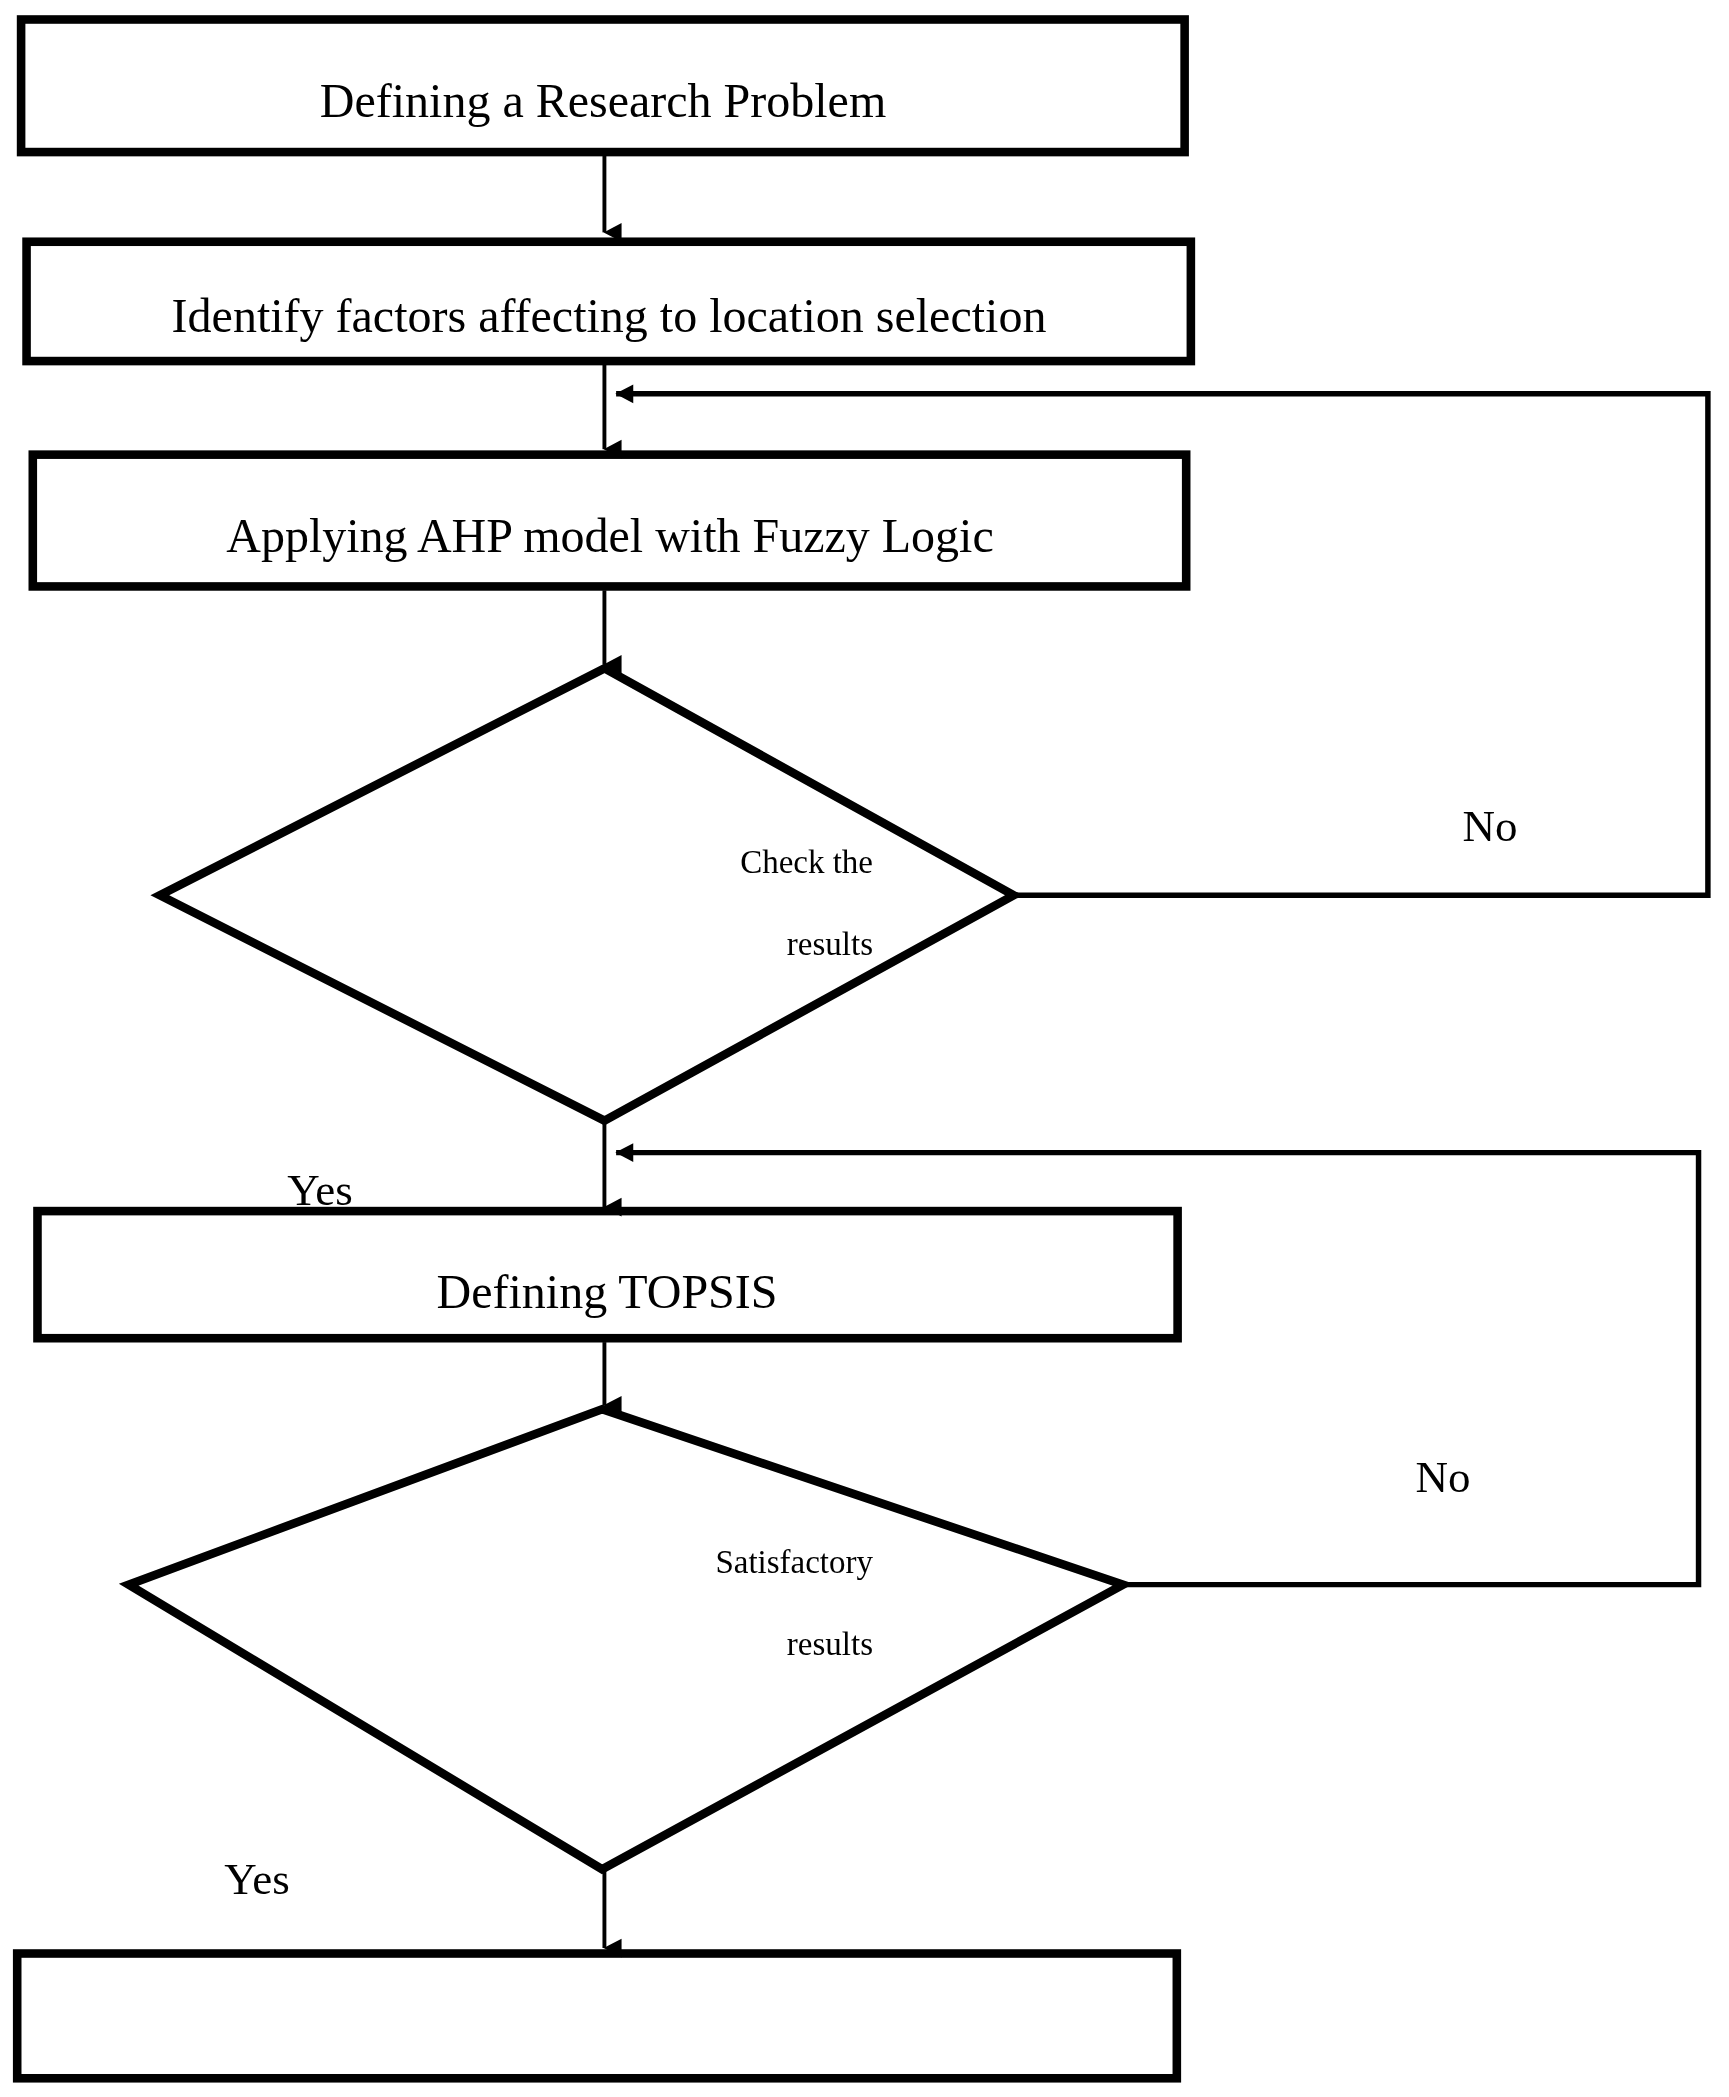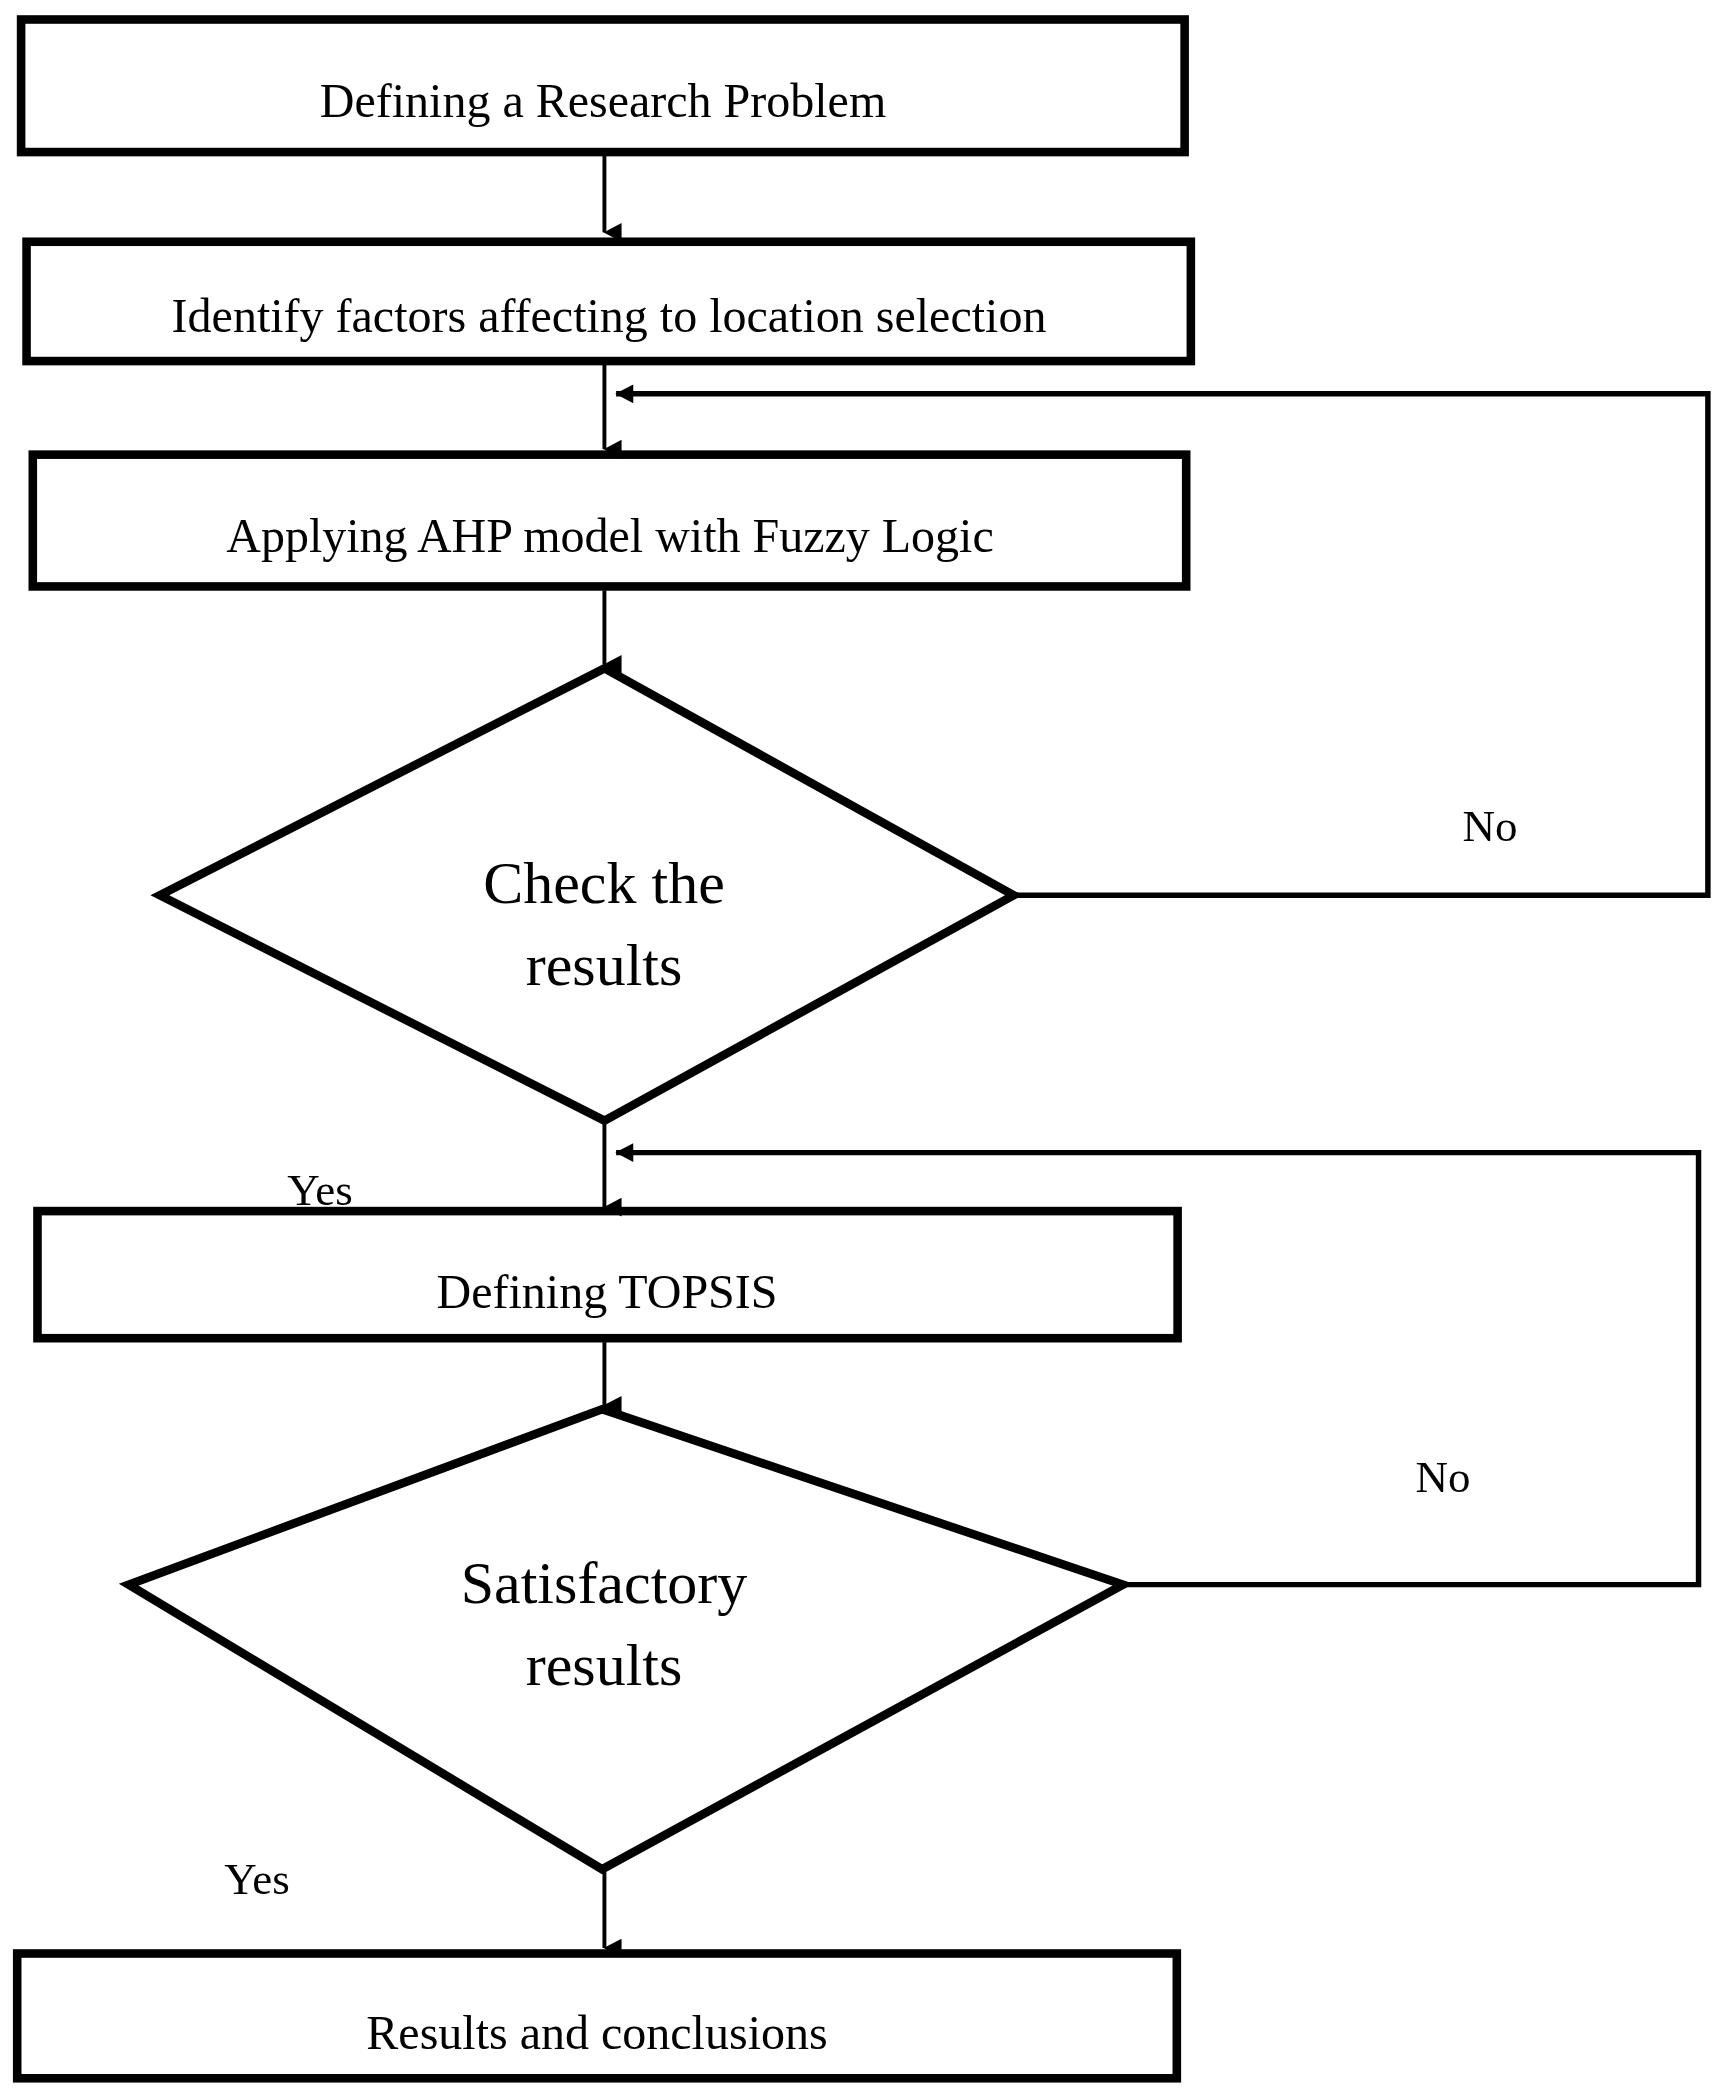--- a/index.html
+++ b/index.html
@@ -31,23 +31,24 @@
     font-family: "Liberation Serif", "DejaVu Serif", serif;
     line-height: 1.15;
     white-space: nowrap;
     pointer-events: none;
   }
   .process-label {
     font-size: 48px;
     margin-top: 11px;
   }
   .decision-label {
-    font-size: 60px;
+    font-size: 33px;
     line-height: 1.55;
     white-space: normal;
+    text-align: right;
   }
   .edge-label {
     font-size: 45px;
     margin-top: 48px;
   }
   .hit {
     position: absolute;
     background: transparent;
   }
 </style>
@@ -134,21 +135,20 @@
   <div class="node-label process-label" style="left:33px; top:497px; width:1154px;">Applying AHP model with Fuzzy Logic</div>
 
   <div class="node-label decision-label" style="left:335px; top:837px; width:538px;">Check the</div>
   <div class="node-label decision-label" style="left:335px; top:919px; width:538px;">results</div>
 
   <div class="node-label process-label" style="left:37px; top:1253px; width:1140px;">Defining TOPSIS</div>
 
   <div class="node-label decision-label" style="left:335px; top:1537px; width:538px;">Satisfactory</div>
   <div class="node-label decision-label" style="left:335px; top:1619px; width:538px;">results</div>
 
-  <div class="node-label process-label" style="left:17px; top:1994px; width:1160px;">Results and conclusions</div>
 
   <div class="node-label edge-label" style="left:1420px; top:753px; width:140px;">No</div>
 
   <div class="node-label edge-label" style="left:250px; top:1117px; width:140px;">Yes</div>
 
   <div class="node-label edge-label" style="left:1373px; top:1404px; width:140px;">No</div>
 
   <div class="node-label edge-label" style="left:187px; top:1806px; width:140px;">Yes</div>
 
   <div class="hit" style="left:21px; top:19.5px; width:1164px; height:133px;"></div>

